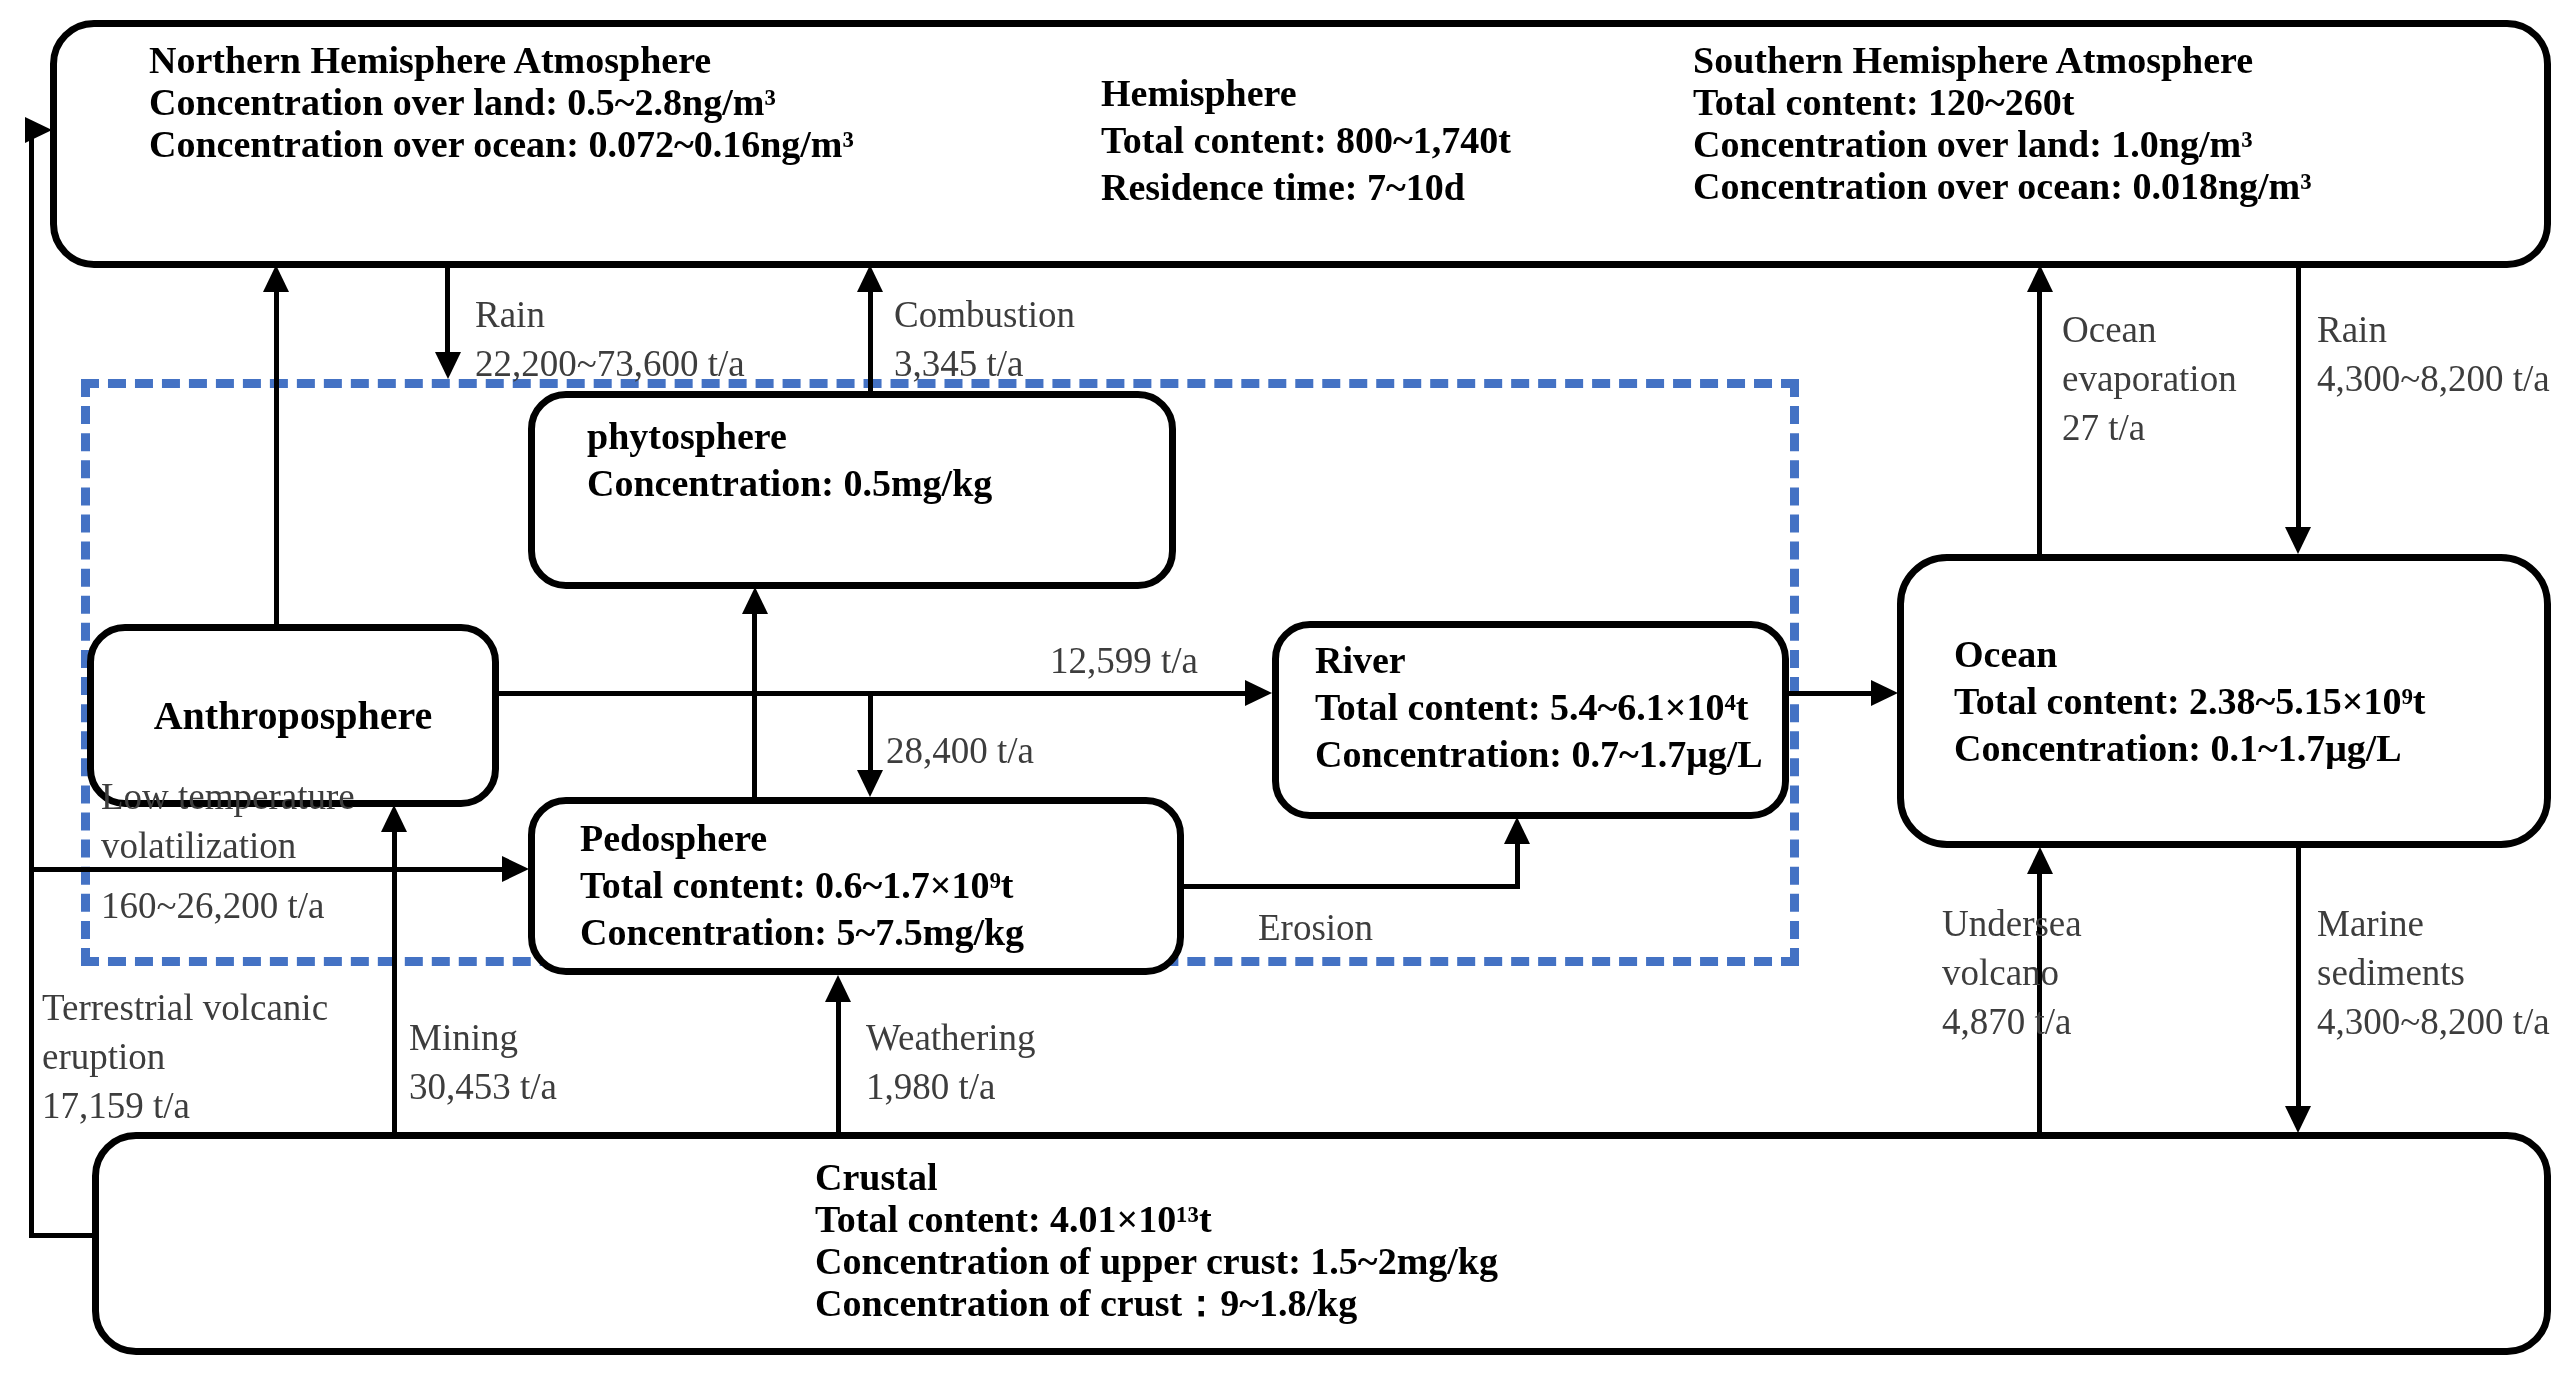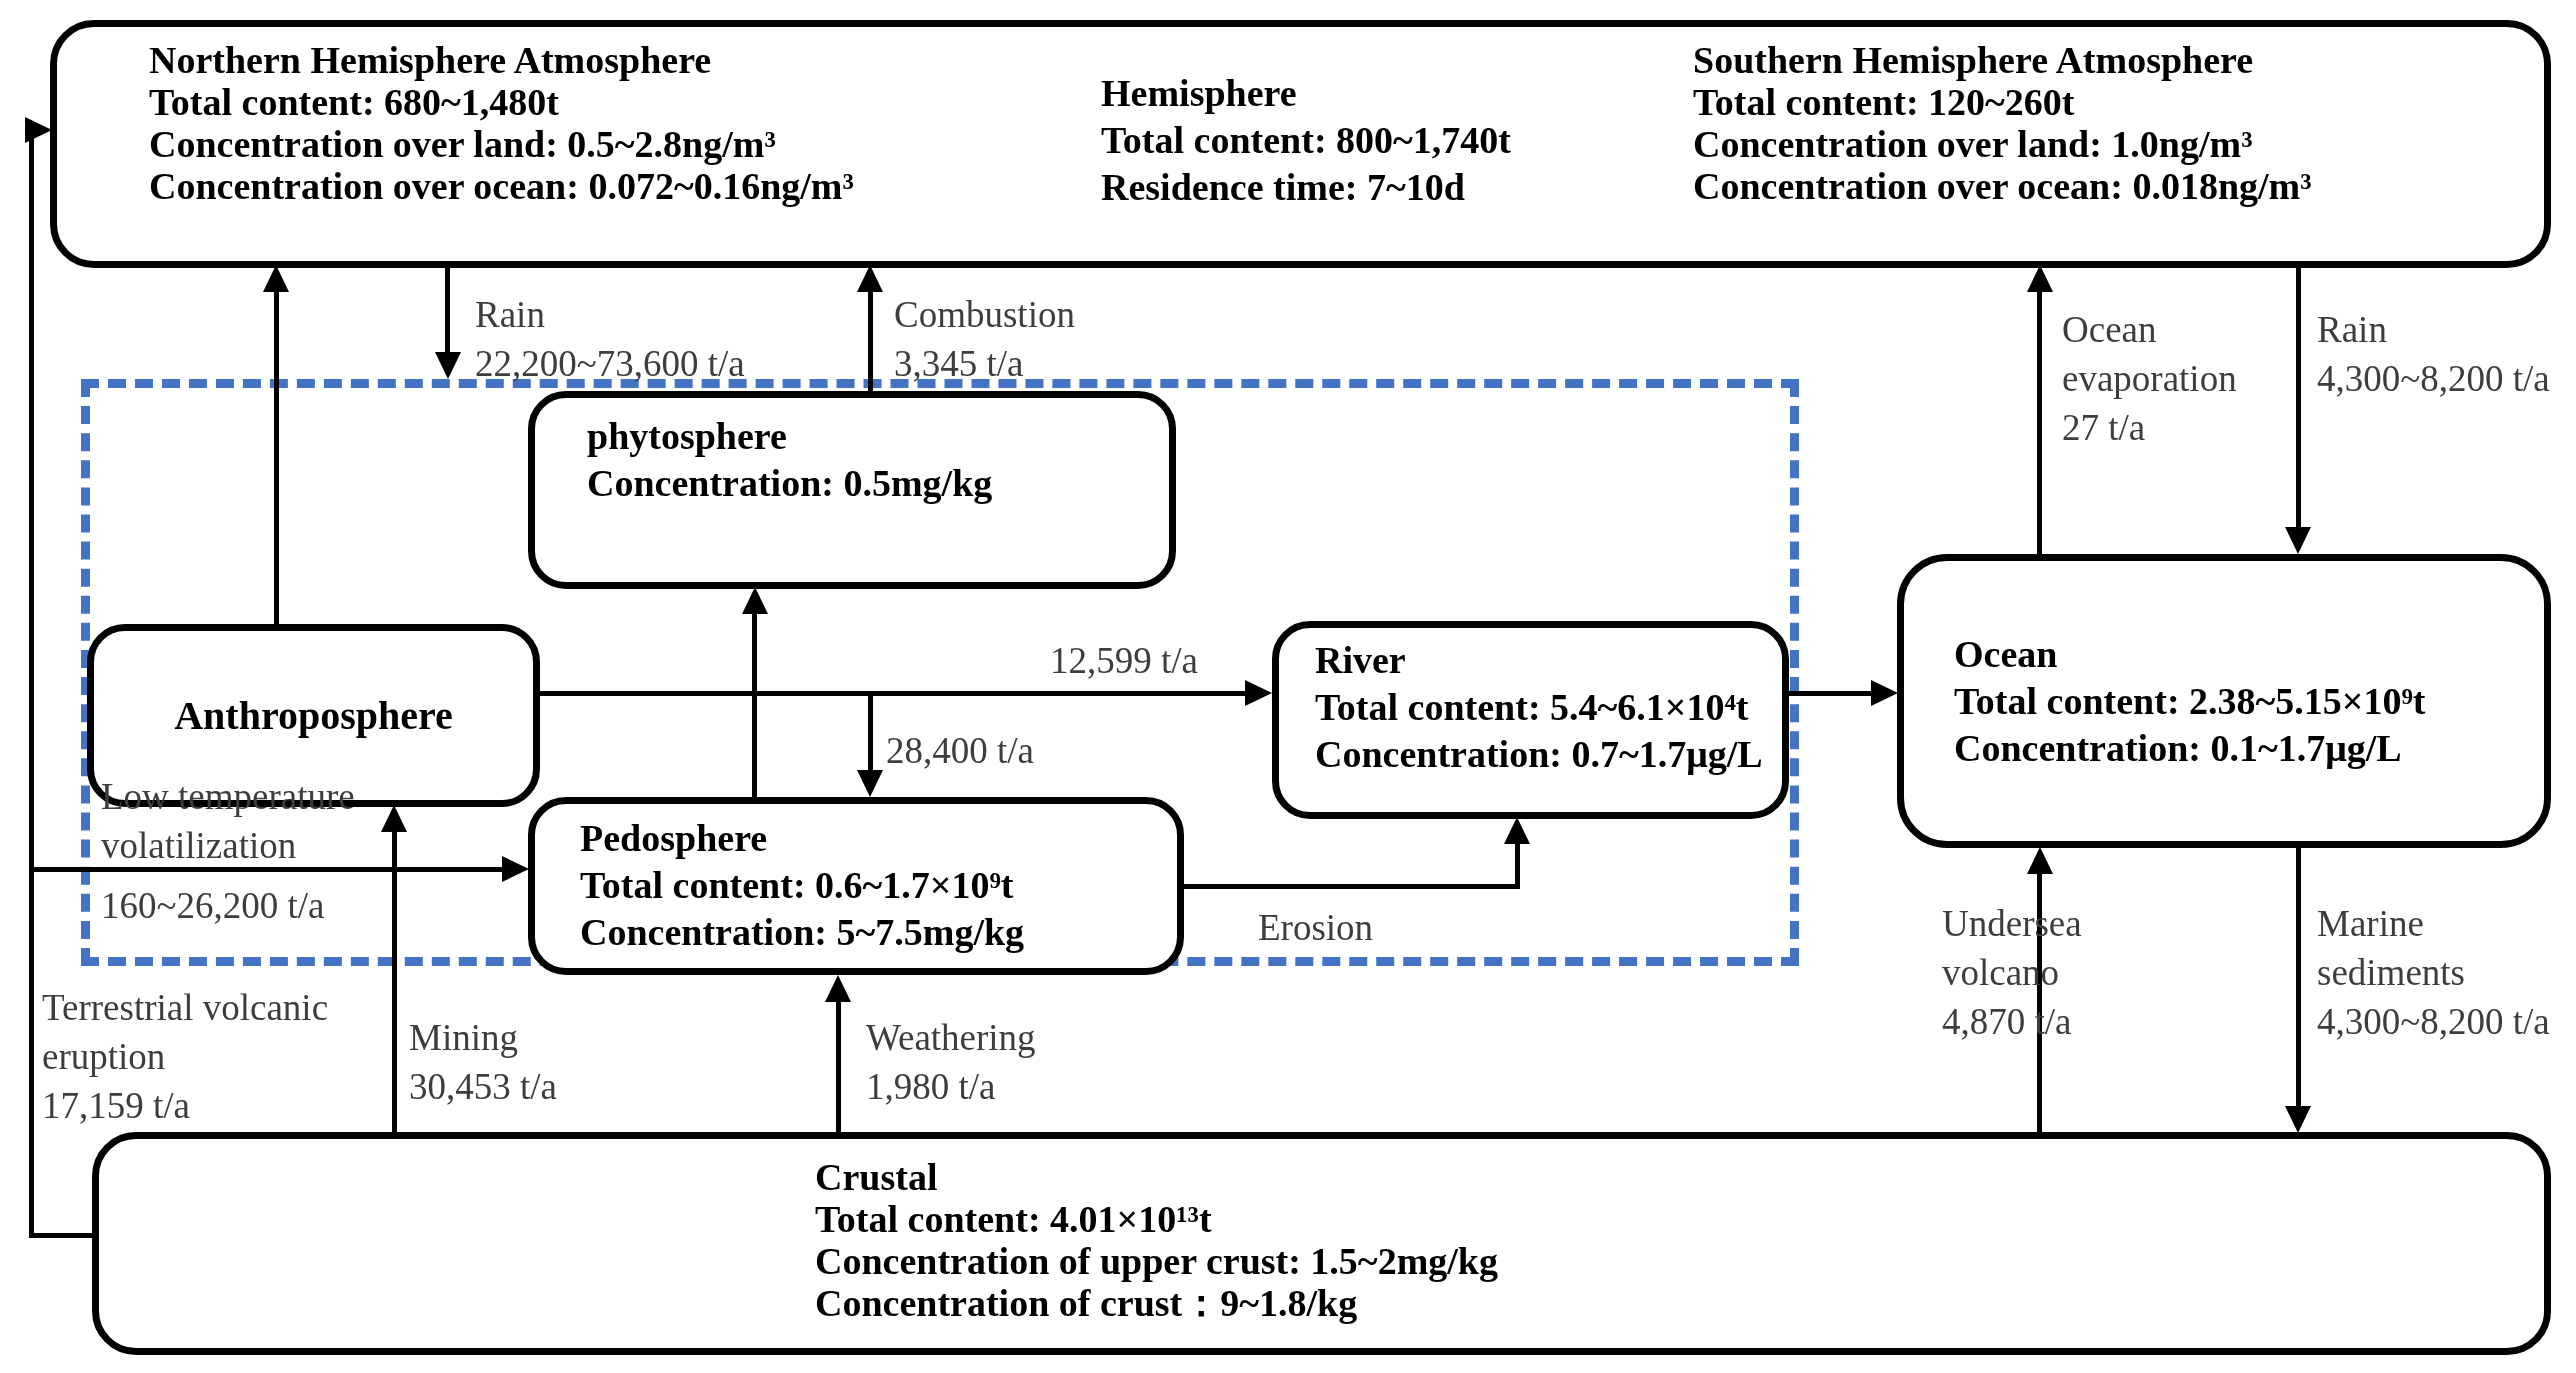--- a/index.html
+++ b/index.html
@@ -53,35 +53,34 @@
 <body>
 
 <div id="canvas">
 
   <div class="box" style="left:50px;top:20px;width:2501px;height:248px;"></div>
 
   <div class="dashedbox" style="left:81px;top:379px;width:1718px;height:587px;"></div>
 
   <div class="box" style="left:528px;top:391px;width:648px;height:198px;border-radius:38px;"></div>
 
-  <div class="box center-flex" style="left:87px;top:624px;width:453px;height:183px;border-radius:38px;">
+  <div class="box center-flex" style="left:87px;top:624px;width:412px;height:183px;border-radius:38px;">
     <span class="txt" style="position:static;font-size:40px;">Anthroposphere</span>
   </div>
 
   <div class="box" style="left:528px;top:797px;width:656px;height:178px;border-radius:38px;"></div>
 
   <div class="box" style="left:1272px;top:621px;width:517px;height:198px;border-radius:38px;"></div>
 
   <div class="box" style="left:1897px;top:554px;width:654px;height:294px;border-radius:50px;"></div>
 
   <div class="box" style="left:92px;top:1132px;width:2459px;height:223px;"></div>
 
   <div class="txt" style="left:149px;top:39px;">
     <div>Northern Hemisphere Atmosphere</div>
-    <div>Total content: 680~1,480t</div>
     <div>Concentration over land: 0.5~2.8ng/m³</div>
     <div>Concentration over ocean: 0.072~0.16ng/m³</div>
   </div>
 
   <div class="txt" style="left:1101px;top:70px;line-height:47px;">
     <div>Hemisphere</div>
     <div>Total content: 800~1,740t</div>
     <div>Residence time: 7~10d</div>
   </div>
 

